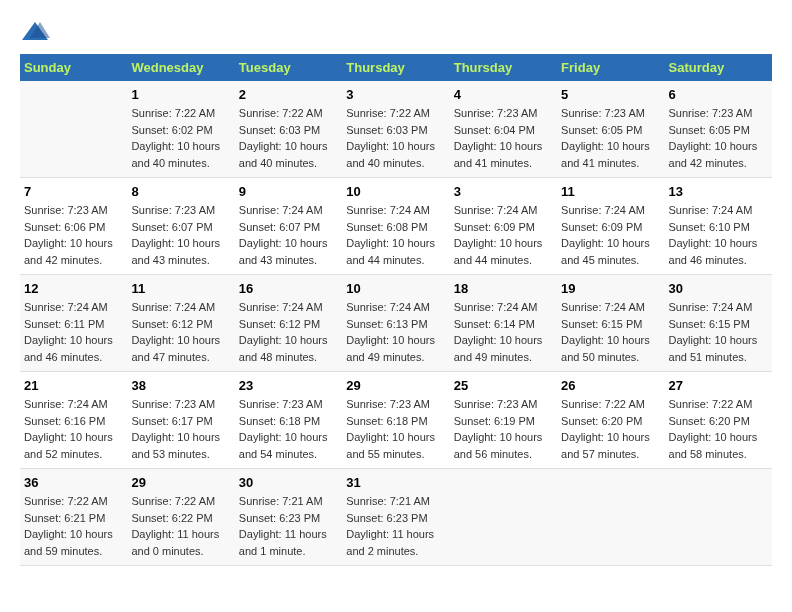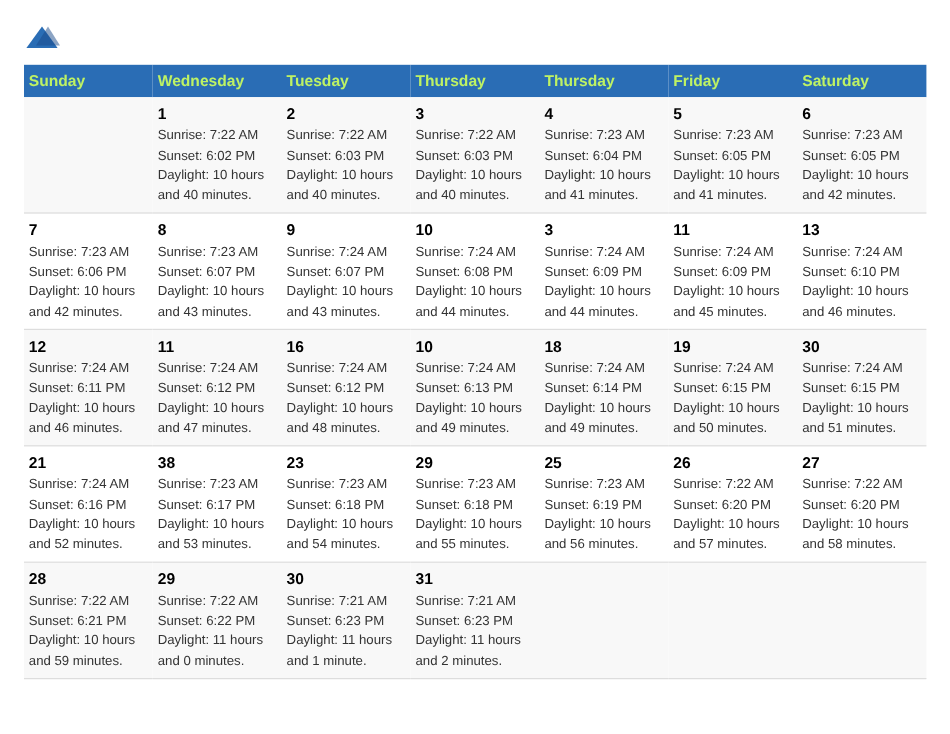--- a/index.html
+++ b/index.html
@@ -312,21 +312,21 @@
         <td>
           <span class="day-num">27</span>
           <div class="day-info" style="white-space: pre-line;">Sunrise: 7:22 AM
 Sunset: 6:20 PM
 Daylight: 10 hours
 and 58 minutes.</div>
         </td>
       </tr>
       <tr>
         <td>
-          <span class="day-num">28</span>
+          <span class="day-num">36</span>
           <div class="day-info" style="white-space: pre-line;">Sunrise: 7:22 AM
 Sunset: 6:21 PM
 Daylight: 10 hours
 and 59 minutes.</div>
         </td>
         <td>
           <span class="day-num">29</span>
           <div class="day-info" style="white-space: pre-line;">Sunrise: 7:22 AM
 Sunset: 6:22 PM
 Daylight: 11 hours

